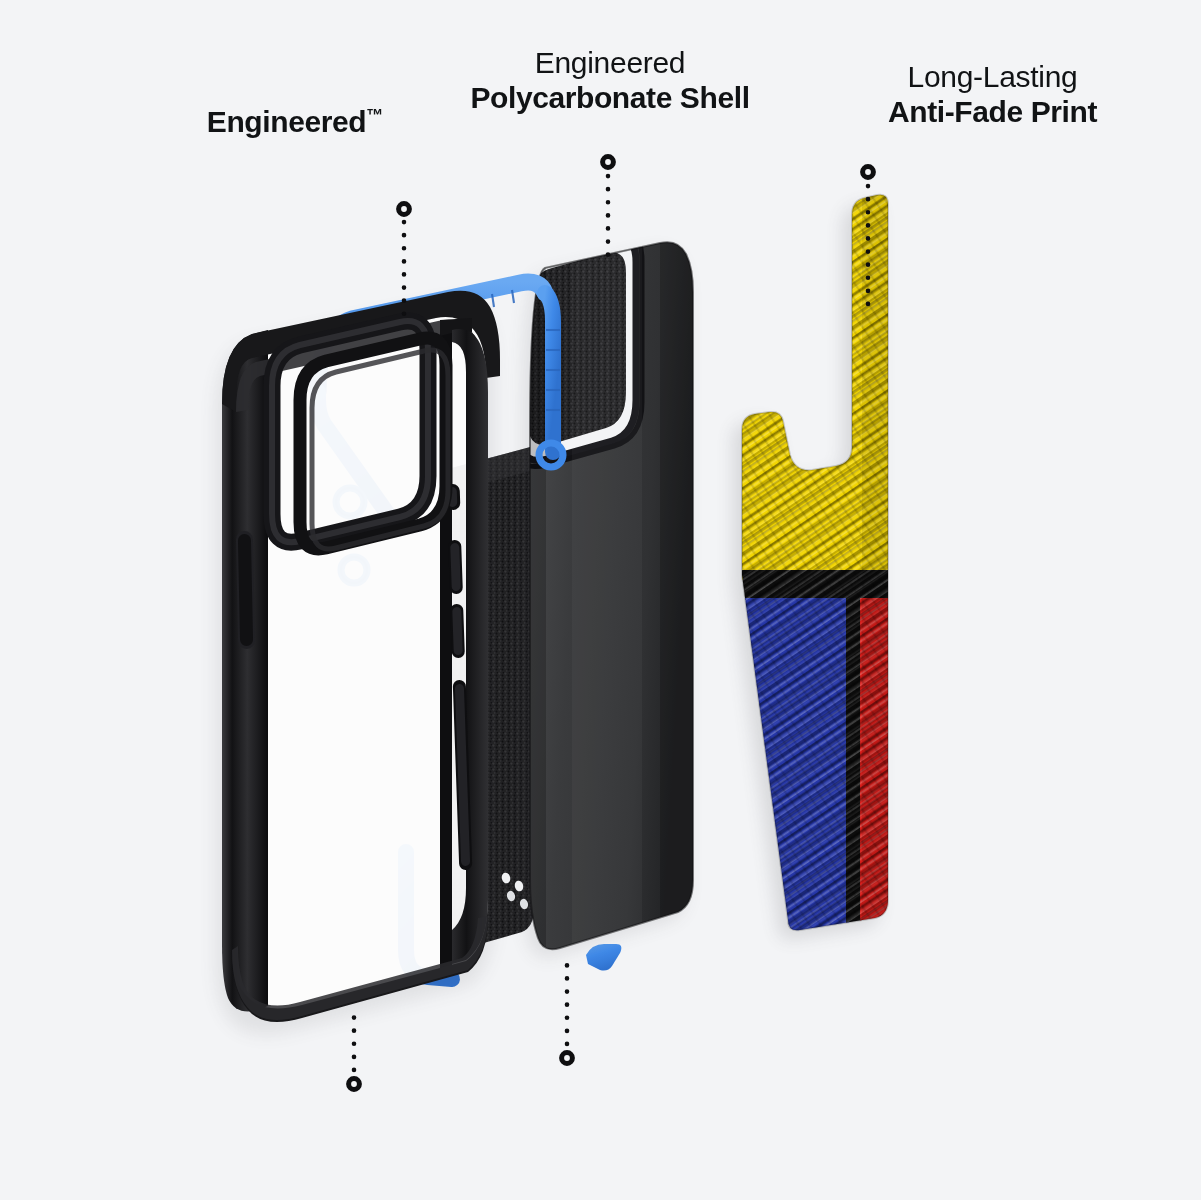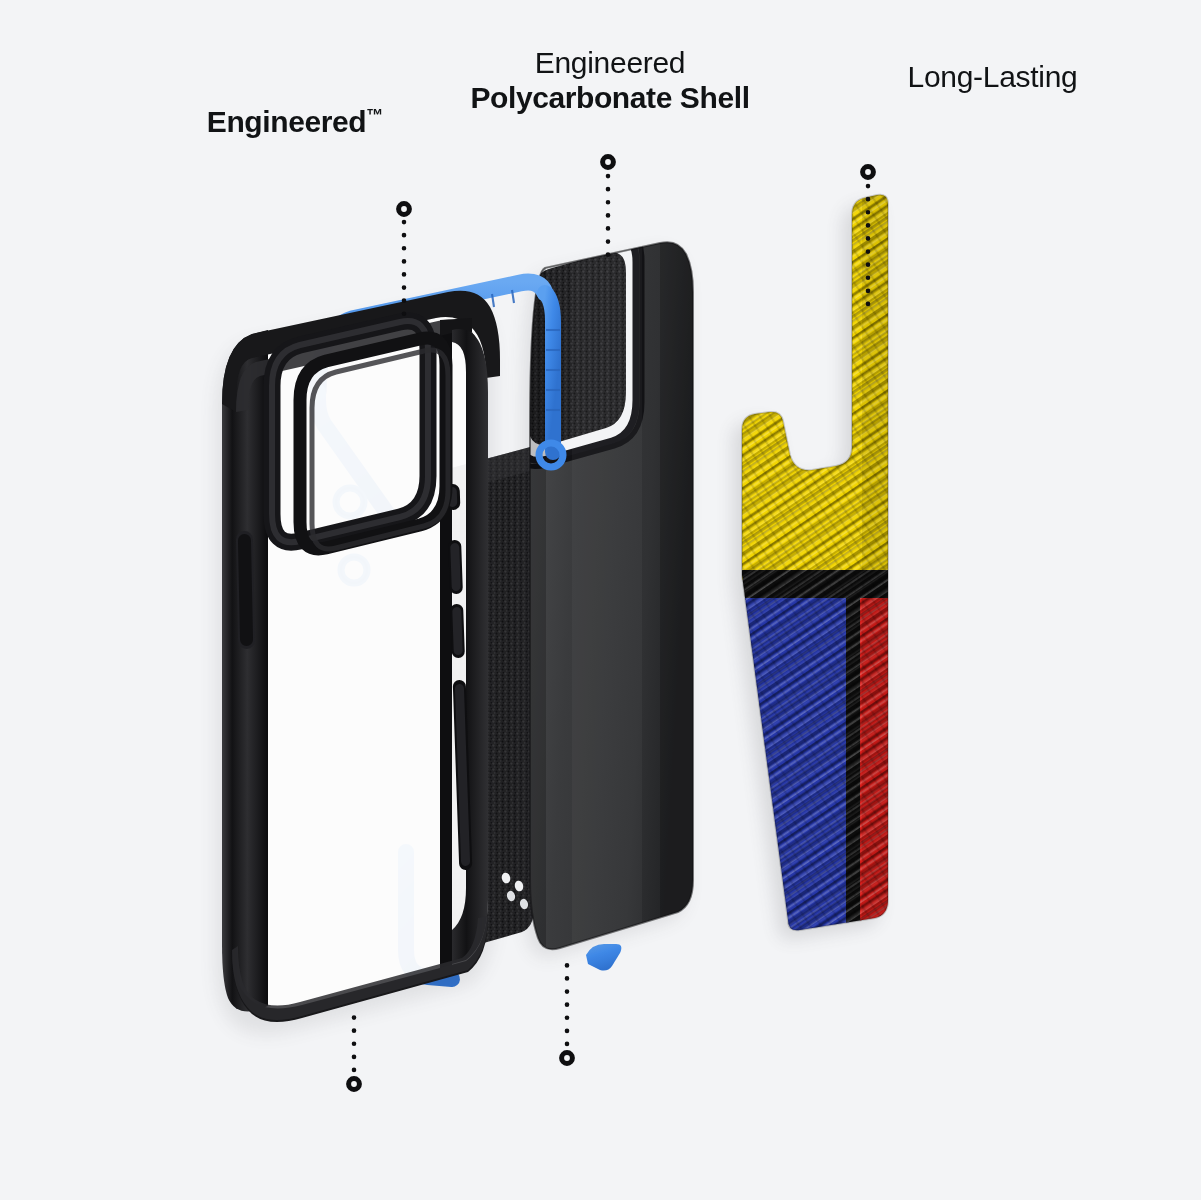--- a/index.html
+++ b/index.html
@@ -314,17 +314,18 @@
     <span class="l2"><span>Engineered</span><span class="tm">™</span></span>
   </div>
 
   <div class="callout c-polycarb">
     <span class="l1">Engineered</span>
     <span class="l2">Polycarbonate Shell</span>
   </div>
 
   <div class="callout c-antifade">
     <span class="l1">Long-Lasting</span>
+    <span class="l2">Anti-Fade Print</span>
   </div>
 
 
 
 </div>
 
 </body></html>

